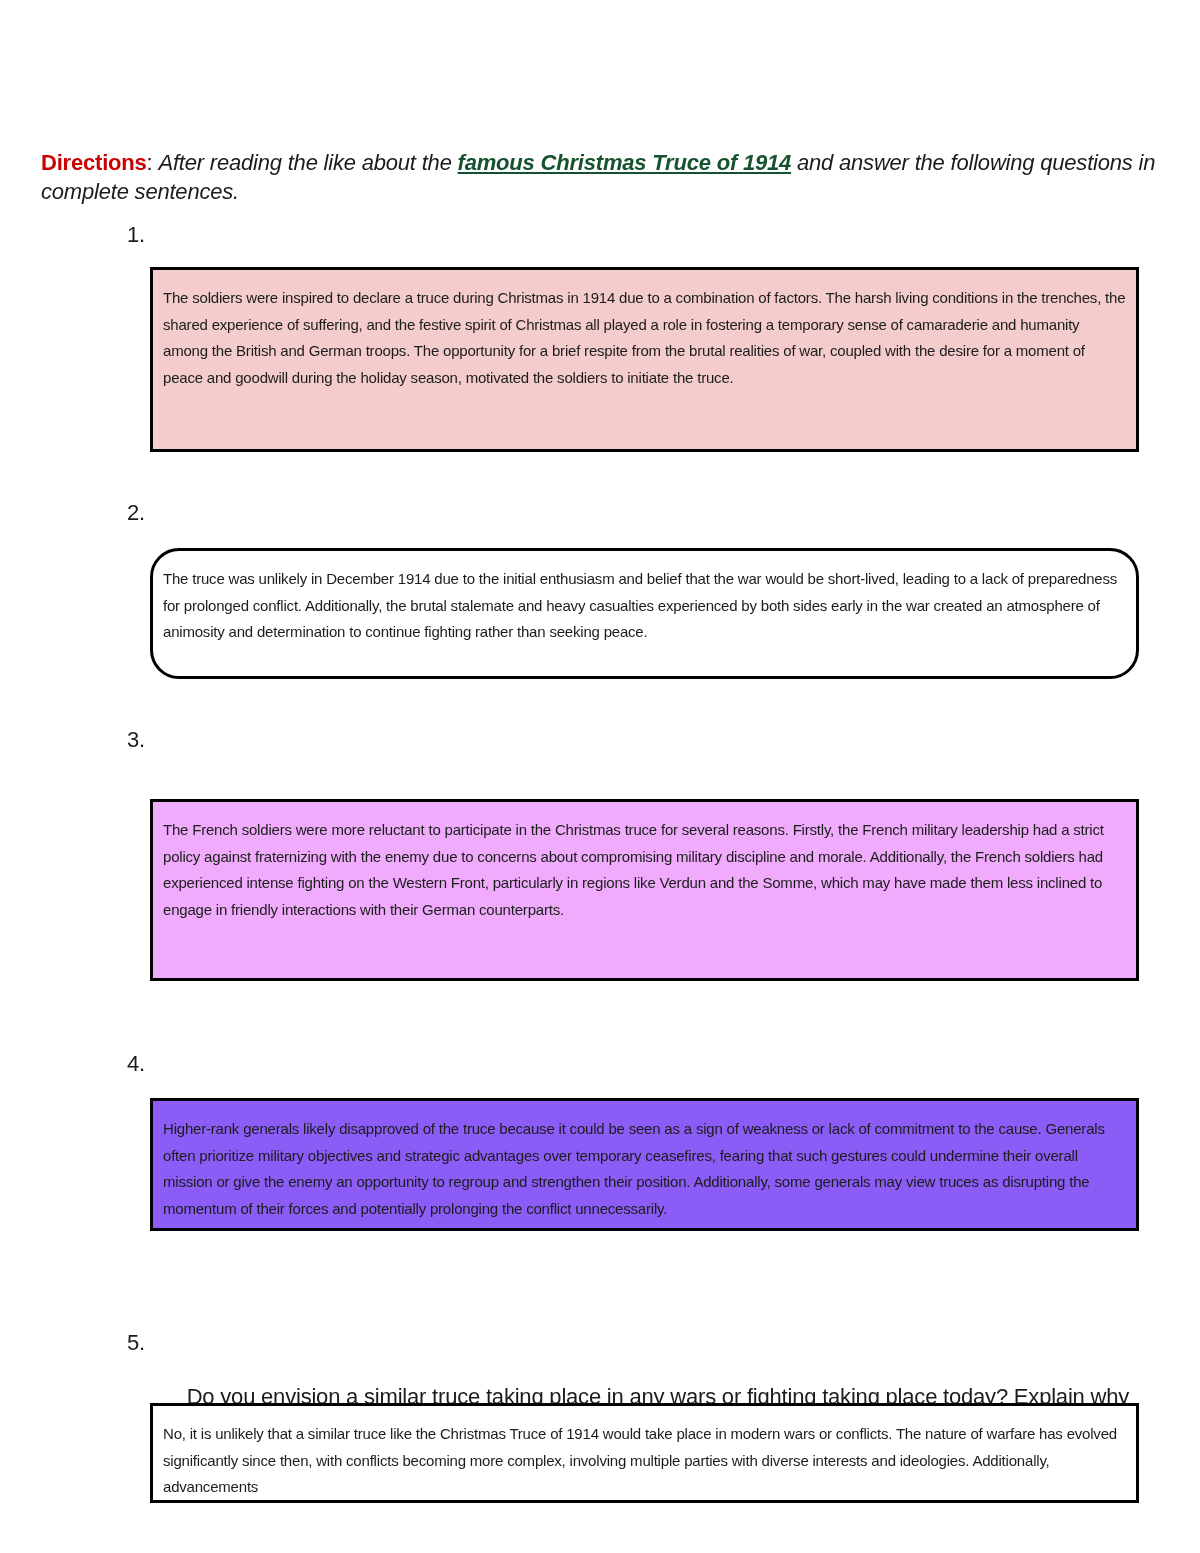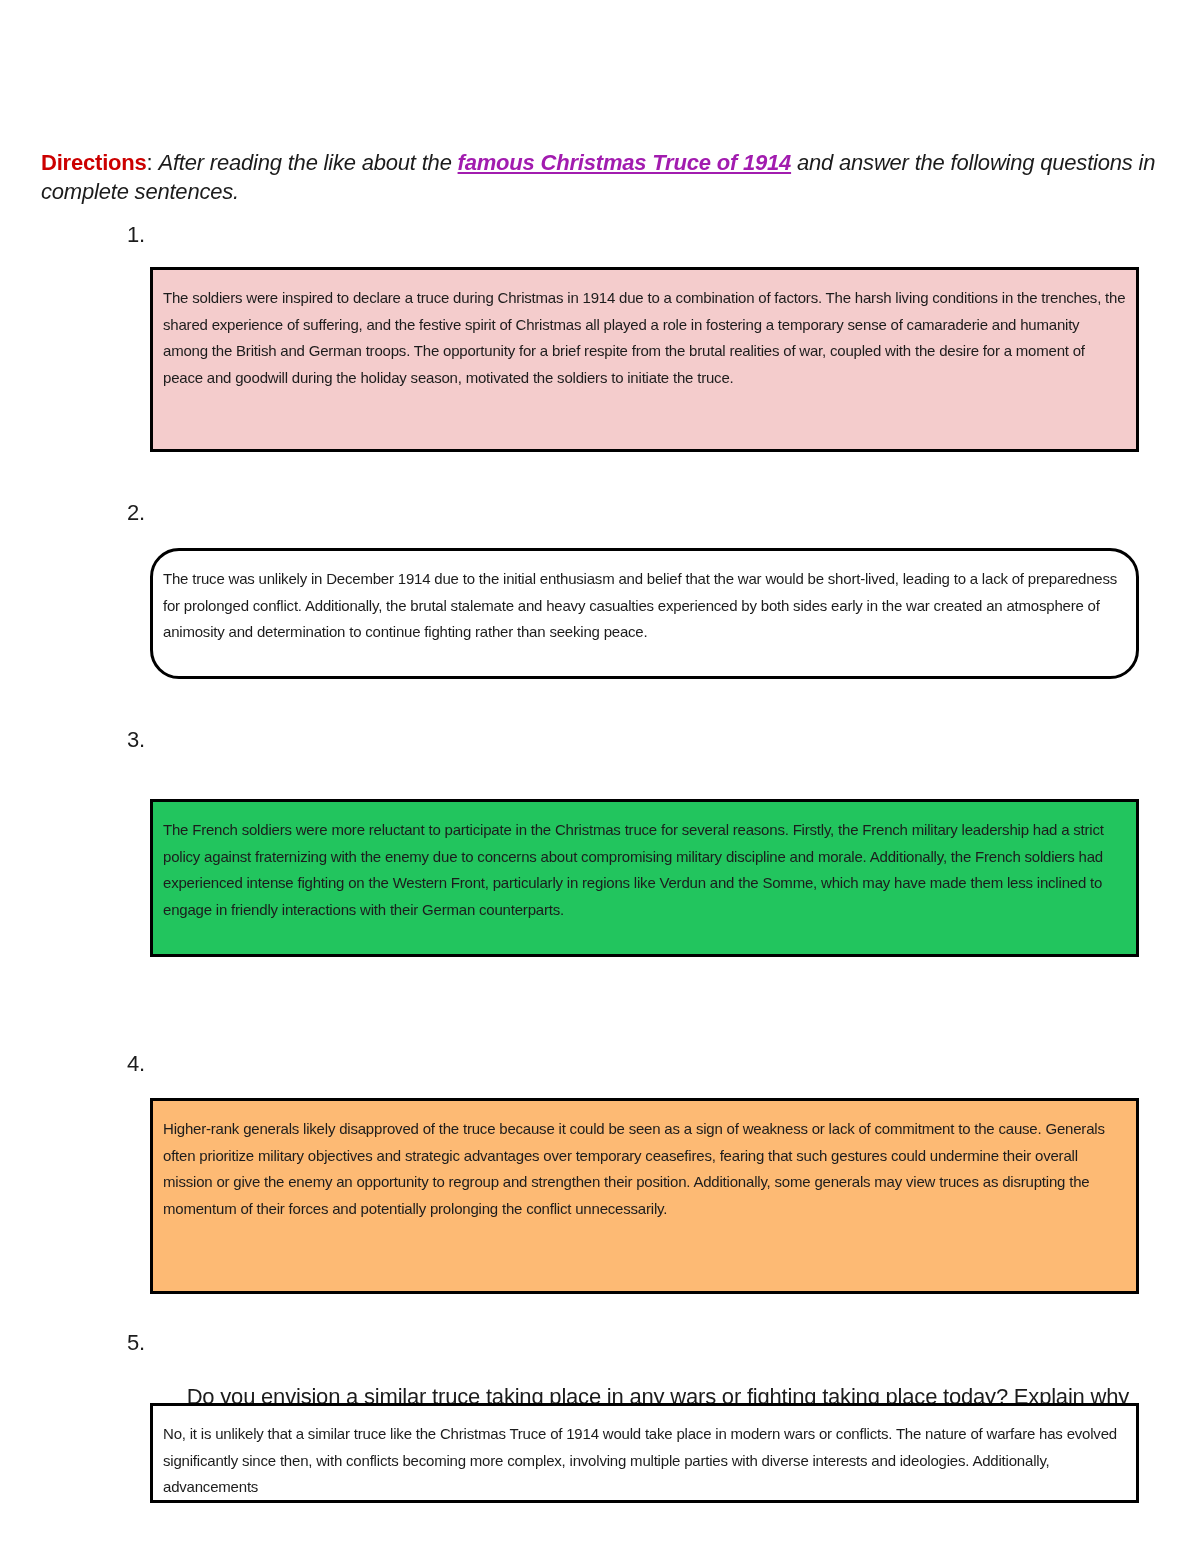--- a/index.html
+++ b/index.html
@@ -56,21 +56,21 @@
     font-size:15px; line-height:26.5px; letter-spacing:-0.2px;
     white-space:pre-wrap;
   }
 </style>
 </head>
 <body>
 
 <div class="page">
 
 
-  <div class="directions"><span class="dir-label" style="color: rgb(204, 0, 0); margin-top: 37px;">Directions</span><span class="dir-sep">: </span><span class="dir-intro">After reading the like about the </span><a class="dir-link" style="color: #a21caf; font-style: italic;">famous Christmas Truce of 1914</a><span class="dir-outro"> and answer the following questions in complete sentences.</span></div>
+  <div class="directions"><span class="dir-label" style="color: rgb(204, 0, 0); margin-top: 37px;">Directions</span><span class="dir-sep">: </span><span class="dir-intro">After reading the like about the </span><a class="dir-link" style="color: #14532d; font-style: italic;">famous Christmas Truce of 1914</a><span class="dir-outro"> and answer the following questions in complete sentences.</span></div>
 
   <div class="question" style="top:221px">
     <span class="qnum">1.</span>
     <span class="qtext"><span>What do you think inspired the soldiers to declare a truce? (2/3  sentences)</span></span>
   </div>
   <div class="answer-box" style="top: 267px; height: 185px; background: rgb(244, 204, 204);">
     <div class="answer-text">The soldiers were inspired to declare a truce during Christmas in 1914 due to a combination of factors. The harsh living conditions in the trenches, the shared experience of suffering, and the festive spirit of Christmas all played a role in fostering a temporary sense of camaraderie and humanity among the British and German troops. The opportunity for a brief respite from the brutal realities of war, coupled with the desire for a moment of peace and goodwill during the holiday season, motivated the soldiers to initiate the truce.</div>
   </div>
 
   <div class="question" style="top:499px">
@@ -78,29 +78,29 @@
     <span class="qtext"><span>What made a truce so unlikely in December, 1914? (2/3  sentences)</span></span>
   </div>
   <div class="answer-box" style="top: 548px; height: 131px; background: rgb(255, 255, 255); border-radius: 29px;">
     <div class="answer-text">The truce was unlikely in December 1914 due to the initial enthusiasm and belief that the war would be short-lived, leading to a lack of preparedness for prolonged conflict. Additionally, the brutal stalemate and heavy casualties experienced by both sides early in the war created an atmosphere of animosity and determination to continue fighting rather than seeking peace.</div>
   </div>
 
   <div class="question" style="top:726px">
     <span class="qnum">3.</span>
     <span class="qtext"><br><span>French soldiers were more reluctant to participate? (2/3  sentences)</span></span>
   </div>
-  <div class="answer-box" style="top: 799px; height: 158px; background: #22c55e;">
+  <div class="answer-box" style="top: 799px; height: 182px; background: #f0abfc;">
     <div class="answer-text">The French soldiers were more reluctant to participate in the Christmas truce for several reasons. Firstly, the French military leadership had a strict policy against fraternizing with the enemy due to concerns about compromising military discipline and morale. Additionally, the French soldiers had experienced intense fighting on the Western Front, particularly in regions like Verdun and the Somme, which may have made them less inclined to engage in friendly interactions with their German counterparts.</div>
   </div>
 
   <div class="question" style="top:1050px">
     <span class="qnum">4.</span>
     <span class="qtext"><span>Why do you think higher-rank generals disapproved of the truce? (2/3  sentences)</span></span>
   </div>
-  <div class="answer-box" style="top: 1098px; height: 196px; background: #fdba74;">
+  <div class="answer-box" style="top: 1098px; height: 133px; background: #8b5cf6;">
     <div class="answer-text">Higher-rank generals likely disapproved of the truce because it could be seen as a sign of weakness or lack of commitment to the cause. Generals often prioritize military objectives and strategic advantages over temporary ceasefires, fearing that such gestures could undermine their overall mission or give the enemy an opportunity to regroup and strengthen their position. Additionally, some generals may view truces as disrupting the momentum of their forces and potentially prolonging the conflict unnecessarily.</div>
   </div>
 
   <div class="question" style="top:1329px">
     <span class="qnum">5.</span>
     <span class="qtext"><span>Do you envision a similar truce taking place in any wars or fighting taking place today? Explain why or</span><br><span>why not. (2/3  sentences)</span></span>
   </div>
   <div class="answer-box" style="top: 1403px; height: 100px; background: rgb(255, 255, 255);">
     <div class="answer-text">No, it is unlikely that a similar truce like the Christmas Truce of 1914 would take place in modern wars or conflicts. The nature of warfare has evolved significantly since then, with conflicts becoming more complex, involving multiple parties with diverse interests and ideologies. Additionally, advancements</div>
   </div>

